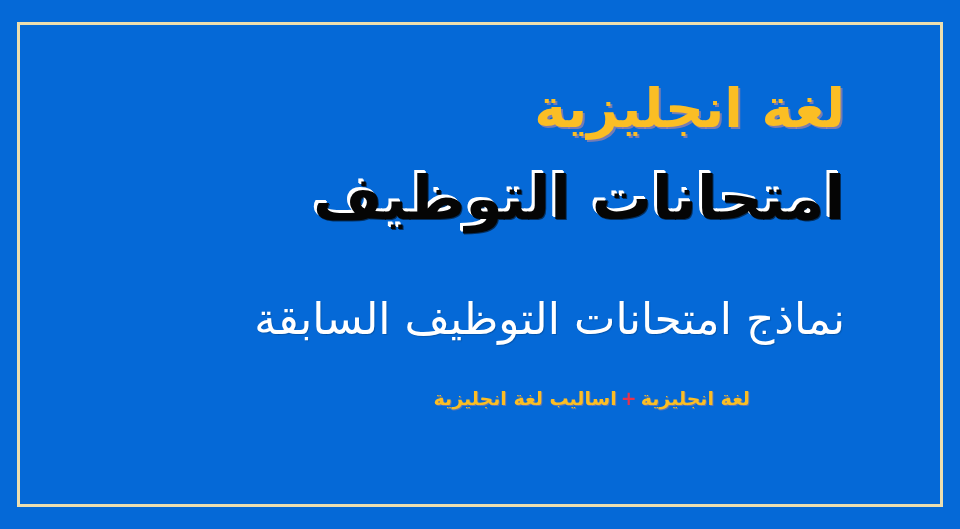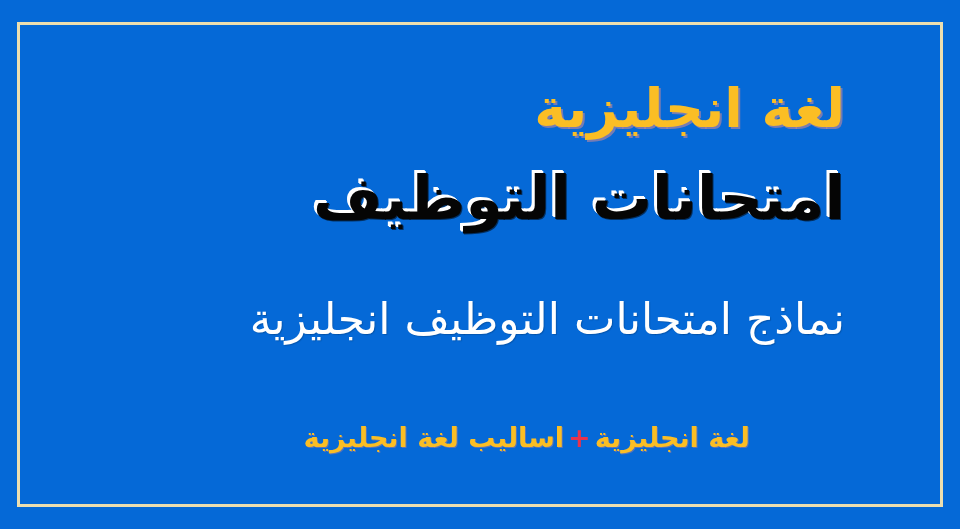--- a/index.html
+++ b/index.html
@@ -85,26 +85,25 @@
     font-weight: normal;
     color: #ffffff;
     letter-spacing: 0px;
     text-shadow: 1px 1px 1px rgba(0,0,0,0.18);
   }
 
   
   #line-footnote {
     right: 210px;
     top: 389px;
-    font-size: 27px;
+    font-size: 19px;
     font-weight: bold;
     color: #fbbe24;
     letter-spacing: -0.5px;
     text-shadow: 1px 1px 0 rgba(200,130,140,0.45);
-    margin-top: 35px;
   }
   #line-footnote .plus-sep {
     color: #e8324c;
     font-weight: bold;
     padding: 0 4px;
     text-shadow: none;
   }
 </style>
 </head>
 <body>
@@ -112,20 +111,20 @@
 <div id="poster">
 
   <div id="inner-frame"></div>
 
   <div id="content">
 
     <div class="line" id="line-subject">لغة انجليزية</div>
 
     <div class="line" id="line-title">امتحانات التوظيف</div>
 
-    <div class="line" id="line-subtitle">نماذج امتحانات التوظيف انجليزية</div>
+    <div class="line" id="line-subtitle">نماذج امتحانات التوظيف السابقة</div>
 
     <div class="line" id="line-footnote">
       <span>لغة انجليزية</span><span class="plus-sep">+</span><span>اساليب لغة انجليزية</span>
     </div>
 
   </div>
 </div>
 
 </body></html>

